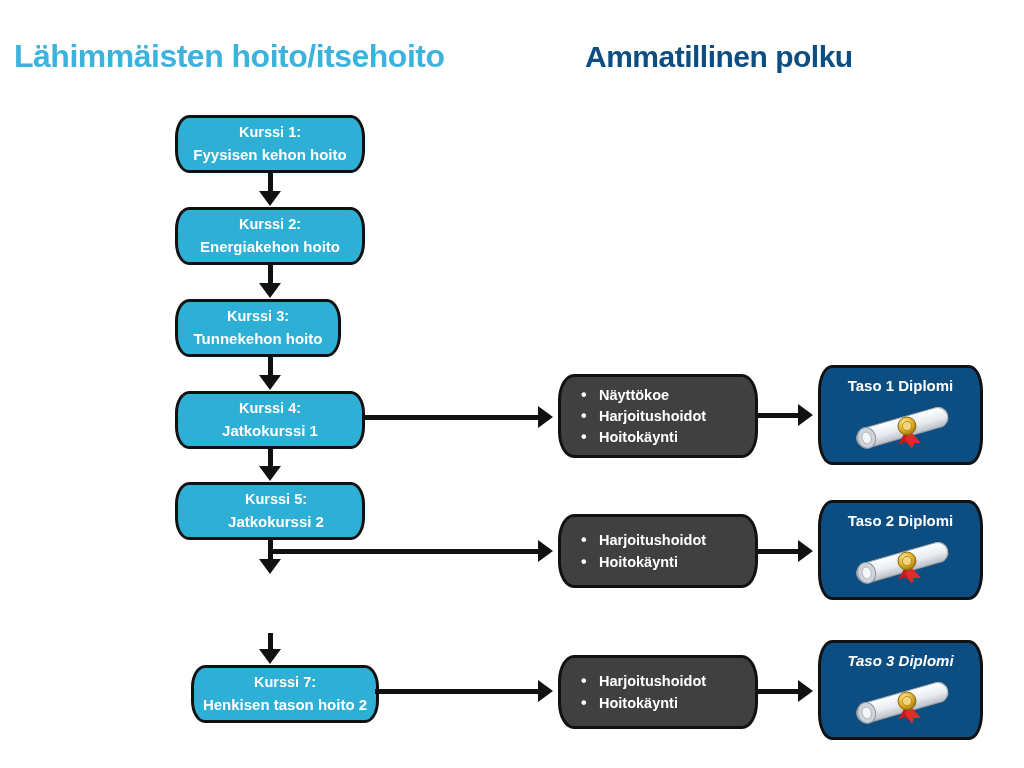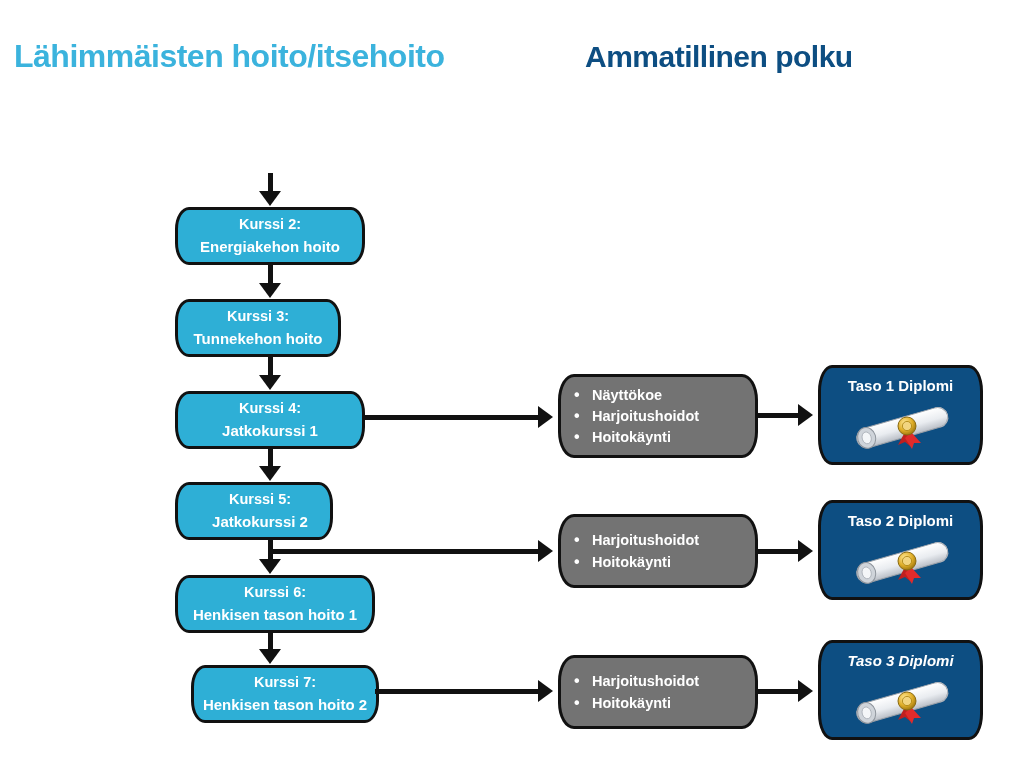--- a/index.html
+++ b/index.html
@@ -39,25 +39,25 @@
   .course {
     background: #2eafd6;
     border-radius: 14px / 22px;
     font-size: 14.5px;
   }
   .course .l1 { display: block; }
   .course .l2 { display: block; margin-top: 5px; font-size: 15px; }
 
   
   .listbox {
-    background: #737373;
+    background: #404040;
     border-radius: 16px / 26px;
     align-items: flex-start;
     justify-content: center;
-    padding-left: 13px;
+    padding-left: 20px;
   }
   .listbox ul { list-style: none; }
   .listbox li {
     font-size: 14.5px;
     font-weight: bold;
     color: #ffffff;
     position: relative;
     padding-left: 18px;
     margin: 3px 0;
     text-align: left;
@@ -106,45 +106,45 @@
   }
 </style>
 </head>
 <body>
 
 <div id="stage">
 
   <div class="title" id="title-left">Lähimmäisten hoito/itsehoito</div>
   <div class="title" id="title-right">Ammatillinen polku</div>
 
+  <div class="node course" style="left:175px; top:115px; width:190px; height:58px;">
+    <span class="l1">Kurssi 1:</span>
+    <span class="l2">Fyysisen kehon hoito</span>
+  </div>
 
   <div class="node course" style="left:175px; top:207px; width:190px; height:58px;">
     <span class="l1">Kurssi 2:</span>
     <span class="l2">Energiakehon hoito</span>
   </div>
 
   <div class="node course" style="left:175px; top:299px; width:166px; height:58px;">
     <span class="l1">Kurssi 3:</span>
     <span class="l2">Tunnekehon hoito</span>
   </div>
 
   <div class="node course" style="left:175px; top:391px; width:190px; height:58px;text-align:center;">
     <span class="l1">Kurssi 4:</span>
     <span class="l2">Jatkokurssi 1</span>
   </div>
 
-  <div class="node course" style="left:175px; top:482px; width:158px; height:58px;padding-left:12px;">
+  <div class="node course" style="left:175px; top:482px; width:190px; height:58px;padding-left:12px;">
     <span class="l1">Kurssi 5:</span>
     <span class="l2">Jatkokurssi 2</span>
   </div>
 
-  <div class="node course" style="left:175px; top:575px; width:200px; height:58px;">
-    <span class="l1">Kurssi 6:</span>
-    <span class="l2">Henkisen tason hoito 1</span>
-  </div>
 
   <div class="node course" style="left:175px; top:665px; width:188px; height:58px;margin-left:16px;">
     <span class="l1">Kurssi 7:</span>
     <span class="l2">Henkisen tason hoito 2</span>
   </div>
 
   <div class="vline" style="left:268px; top:173px; height:20px;"></div>
   <div class="arrow-down" style="left:259px; top:191px;"></div>
 
   <div class="vline" style="left:268px; top:265px; height:20px;"></div>

